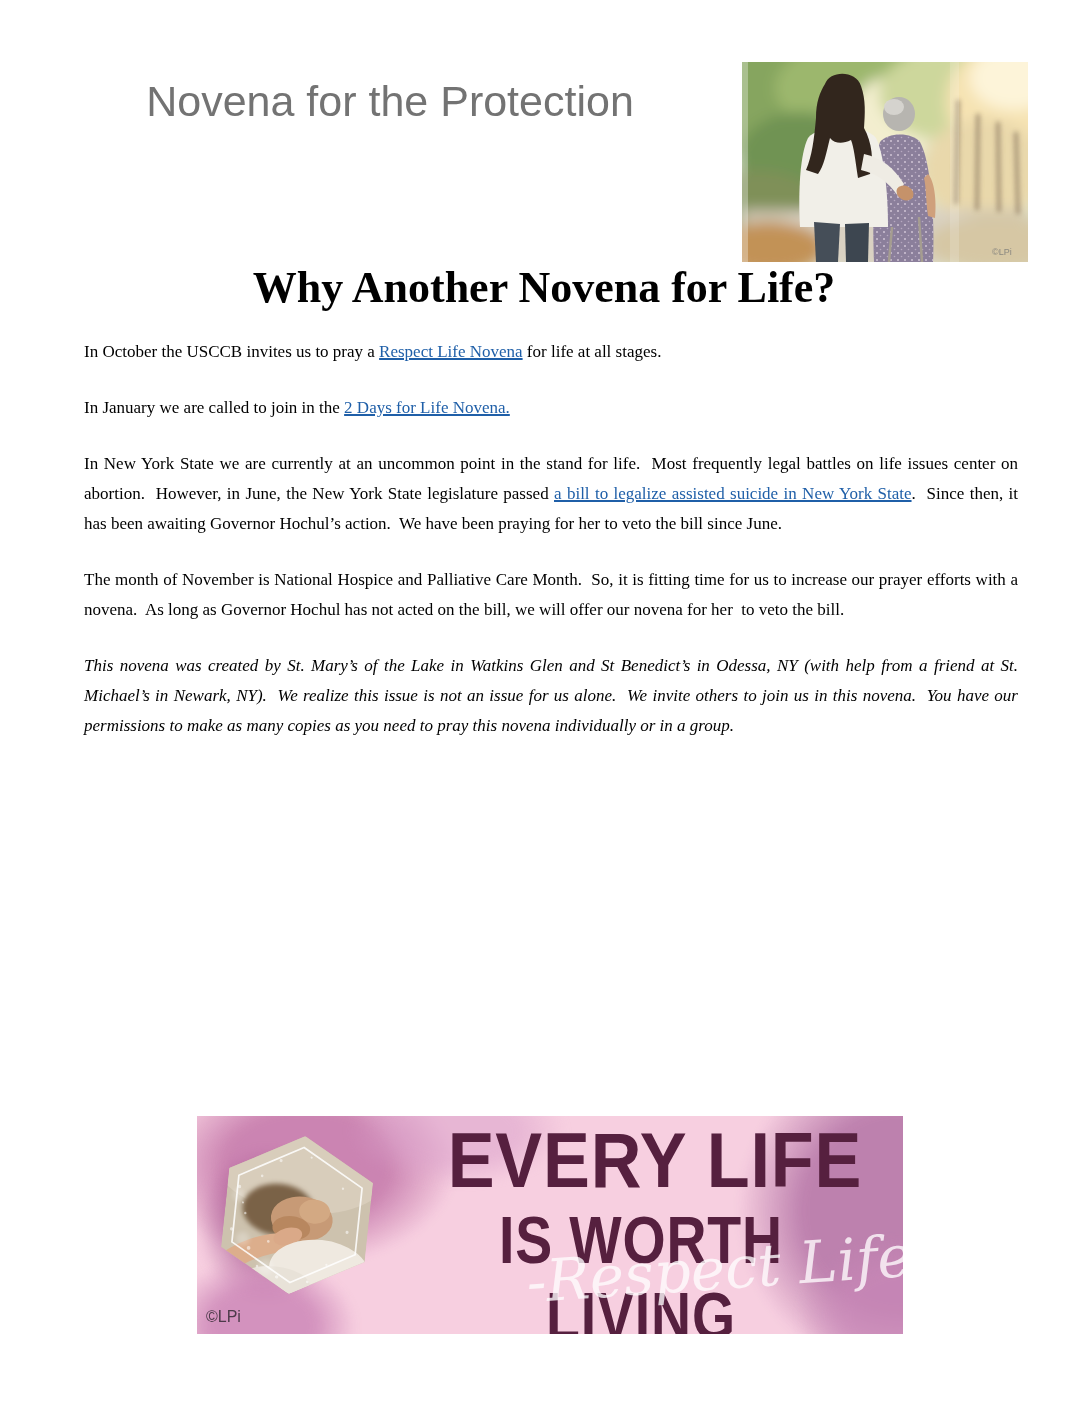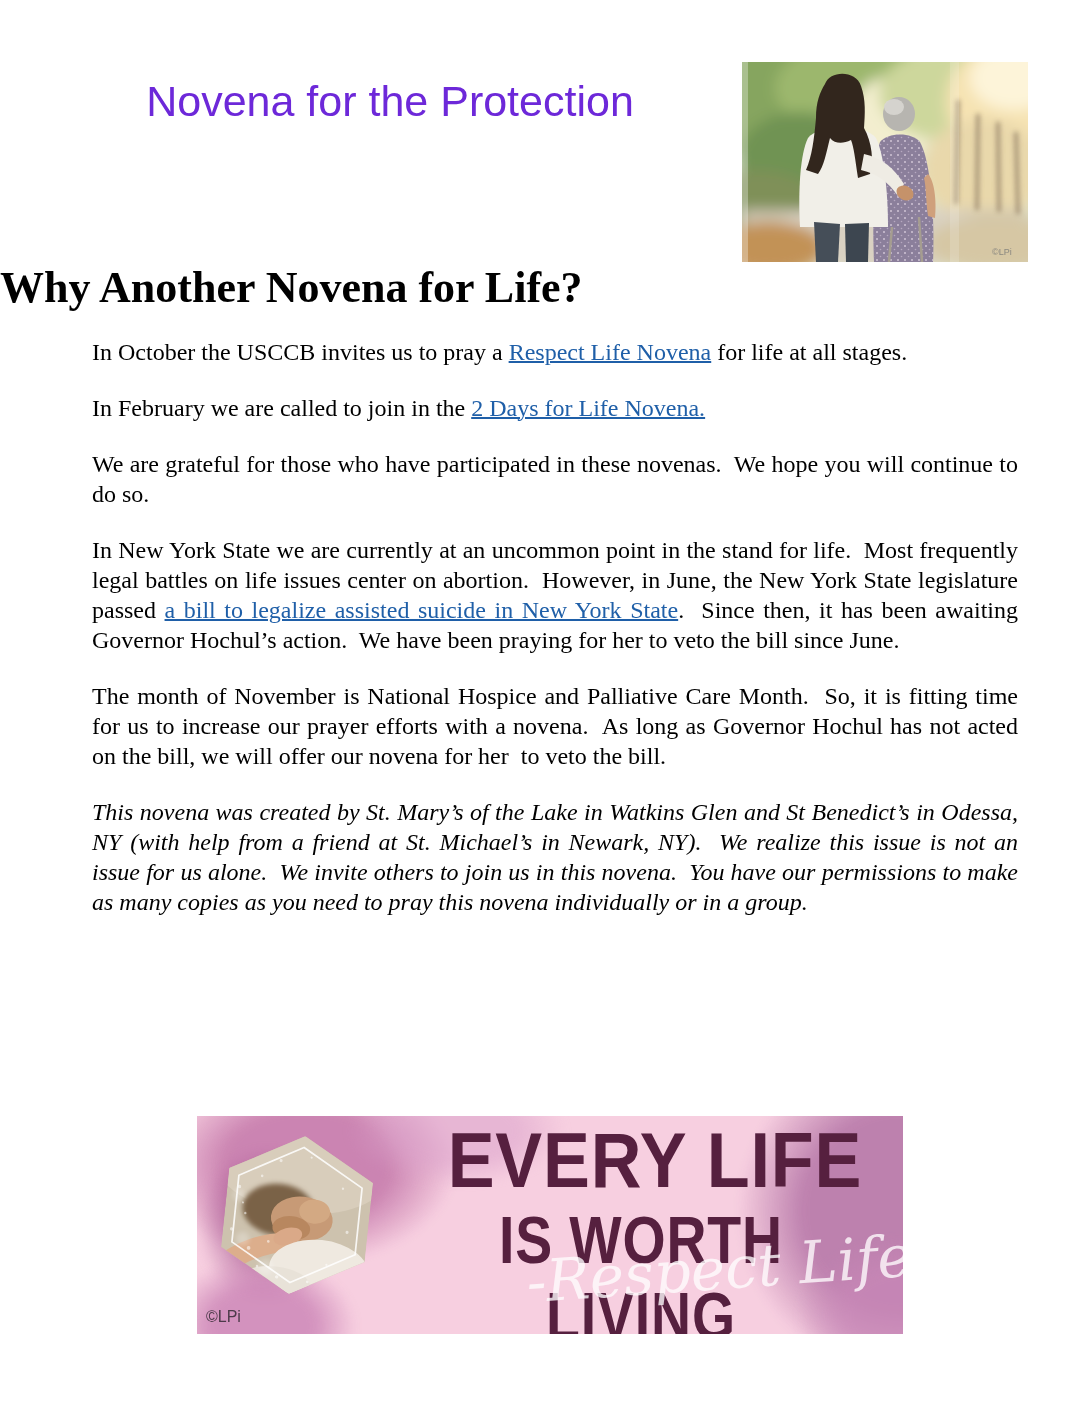--- a/index.html
+++ b/index.html
@@ -6,38 +6,38 @@
   .page{
     position:relative;width:1088px;height:1408px;margin:0 auto;
     background:#ffffff;overflow:hidden;
     font-family:"Liberation Serif",serif;color:#000;
   }
 
   
   .doc-title{
     position:absolute;left:76px;top:66px;width:628px;
     text-align:center;font-family:"Liberation Sans","DejaVu Sans",sans-serif;
-    font-size:43px;line-height:70px;color:#6d28d9;font-weight:400;
+    font-size:43px;line-height:70px;color:#737373;font-weight:400;
   }
   .header-photo{
     position:absolute;left:742px;top:62px;width:286px;height:200px;
     overflow:hidden;
   }
   .main-heading{
     position:absolute;left:0;top:263px;width:100%;
-    font-weight:700;font-size:44px;line-height:50px;
+    text-align:center;font-weight:700;font-size:44px;line-height:50px;
     font-family:"Liberation Serif",serif;color:#000;margin:0;
   }
 
   
   .paragraphs{
     position:absolute;left:80px;top:337px;width:938px;
   }
   .body-para{
-    margin:0 0 26px 12px;font-size:24px;line-height:30px;
+    margin:0 0 26px 4px;font-size:17px;line-height:30px;
     text-align:justify;color:#000;
     hyphens:manual;-webkit-hyphens:manual;
   }
   .body-para.italic{font-style:italic;}
   .body-para a{color:#1f5fa8;text-decoration:underline;text-decoration-thickness:1.5px;cursor:pointer;}
 
   
   .banner{
     position:absolute;left:197px;top:1116px;width:706px;height:218px;
     background:#f7cfe0;overflow:hidden;
@@ -134,22 +134,21 @@
       <ellipse cx="163" cy="131" rx="9" ry="7" fill="#c5926a" transform="rotate(28 163 131)"></ellipse>
 
       <text x="250" y="193" font-family="Liberation Sans, sans-serif" font-size="9" fill="#8a8880">©LPi</text>
     </svg>
   </div>
 
   <h2 class="main-heading">Why Another Novena for Life?</h2>
 
   <div class="paragraphs">
       <p class="body-para"><span>In October the USCCB invites us to pray a </span><a href="#">Respect Life Novena</a><span> for life at all stages.</span></p>
-      <p class="body-para"><span>In February we are called to join in the </span><a href="#">2 Days for Life Novena.</a></p>
-      <p class="body-para"><span>We are grateful for those who have participated in these novenas.&nbsp; We hope you will continue to do so.</span></p>
+      <p class="body-para"><span>In January we are called to join in the </span><a href="#">2 Days for Life Novena.</a></p>
       <p class="body-para"><span>In New York State we are currently at an uncommon point in the stand for life.&nbsp; Most fre­quently legal battles on life issues center on abortion.&nbsp; However, in June, the New York State legislature passed </span><a href="#">a bill to legalize assisted suicide in New York State</a><span>.&nbsp; Since then, it has been awaiting Governor Hochul’s action.&nbsp; We have been praying for her to veto the bill since June.</span></p>
       <p class="body-para"><span>The month of November is National Hospice and Palliative Care Month.&nbsp; So, it is fitting time for us to increase our prayer efforts with a novena.&nbsp; As long as Governor Hochul has not acted on the bill, we will offer our novena for her&nbsp; to veto the bill.</span></p>
       <p class="body-para italic"><span>This novena was created by St. Mary’s of the Lake in Watkins Glen and St Benedict’s in Odessa, NY (with help from a friend at St. Michael’s in Newark, NY).&nbsp; We realize this issue is not an issue for us alone.&nbsp; We invite others to join us in this novena.&nbsp; You have our permis­sions to make as many copies as you need to pray this novena individually or in a group.</span></p>
     </div>
 
   <div class="banner">
     <div class="blob" style="left:-40px;top:-50px;width:300px;height:200px;background:radial-gradient(closest-side,#c478aa 55%,rgba(196,120,170,0));opacity:.85;"></div>
     <div class="blob" style="left:0px;top:30px;width:140px;height:160px;background:radial-gradient(closest-side,#a2518d 50%,rgba(162,81,141,0));opacity:.6;"></div>
     <div class="blob" style="left:150px;top:-40px;width:220px;height:110px;background:radial-gradient(closest-side,#dba2cb 55%,rgba(219,162,203,0));opacity:.55;"></div>
     <div class="blob" style="left:540px;top:-70px;width:330px;height:330px;background:radial-gradient(closest-side,#b474a6 60%,rgba(180,116,166,0));opacity:.85;"></div>

